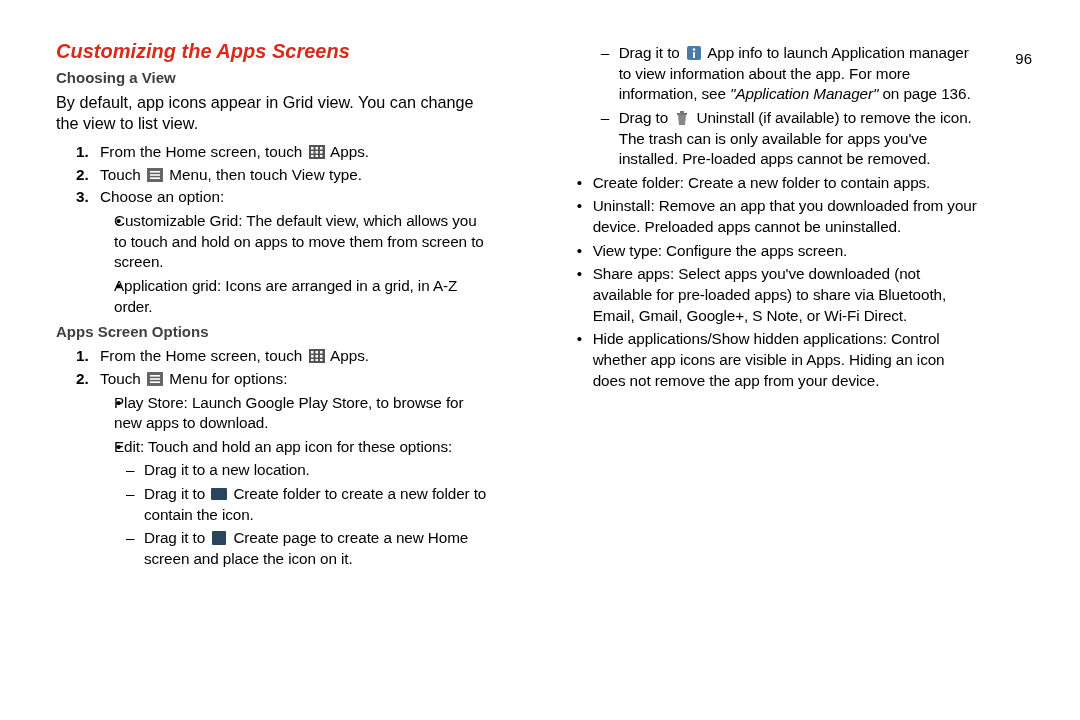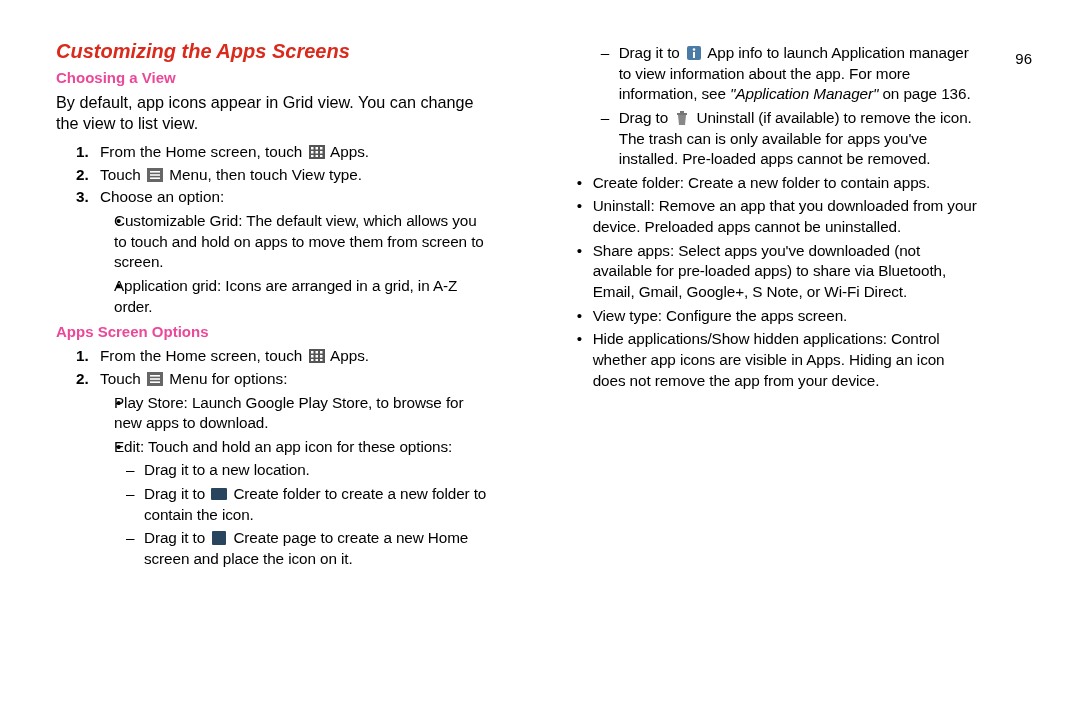--- a/index.html
+++ b/index.html
@@ -1,20 +1,20 @@
 <!DOCTYPE html>
 <html><head>
 <meta charset="utf-8">
 <style>
   body{margin:0;background:#fff;font-family:Arial,Helvetica,sans-serif;color:#000}
   .page{width:1080px;height:720px;box-sizing:border-box;padding:40px 48px 24px 56px;display:flex;flex-direction:row}
   .cols{flex:1;display:flex;gap:60px}
   .col{flex:1}
   h2.red{font-size:20px;font-weight:bold;font-style:italic;color:#d92a1c;margin:0 0 6px;font-family:Arial,Helvetica,sans-serif}
-  h3.blue{font-size:15px;font-weight:bold;color:#ec4899;margin:6px 0 6px}
+  h3.blue{font-size:15px;font-weight:bold;color:#404040;margin:6px 0 6px}
   p.intro{font-size:16.2px;margin:0 0 8px;line-height:1.3}
   ol.steps{list-style:none;margin:2px 0 6px;padding:0}
   ol.steps>li{font-size:15.3px;line-height:1.35;margin:2px 0;padding-left:44px;position:relative}
   ol.steps>li .num{position:absolute;left:20px;font-weight:bold}
   ul.bul{list-style:none;margin:2px 0 4px;padding:0}
   ul.bul>li{font-size:15.3px;line-height:1.35;margin:3px 0;padding-left:32px;position:relative}
   ul.bul>li:before{content:"•";position:absolute;left:16px}
   ul.dash{list-style:none;margin:2px 0;padding:0}
   ul.dash>li{font-size:15.3px;line-height:1.35;margin:3px 0;padding-left:30px;position:relative}
   ul.dash>li:before{content:"–";position:absolute;left:12px}
@@ -155,21 +155,21 @@
                 <rect x="6" y="0" width="4" height="2" fill="#777"></rect>
                 <path d="M4 4 L12 4 L11 14 L5 14 Z" fill="#888"></path>
               </svg></span>
       <span class="b">Uninstall</span><span> (if available) to remove the icon. The trash can is only available for apps you've installed. Pre-loaded apps cannot be removed.</span>
     </li>
   </ul>
 
   <ul class="bul" style="margin-left:12px">
     <li class="narrow"><span class="b">Create folder</span><span>: Create a new folder to contain apps.</span></li>
     <li class="narrow"><span class="b">Uninstall</span><span>: Remove an app that you downloaded from your device. Preloaded apps cannot be uninstalled.</span></li>
+    <li class="narrow"><span class="b">View type</span><span>: Configure the apps screen.</span></li>
     <li class="narrow"><span class="b">Share apps</span><span>: Select apps you've downloaded (not available for pre-loaded apps) to share via Bluetooth, Email, Gmail, Google+, S Note, or Wi-Fi Direct.</span></li>
-    <li class="narrow"><span class="b">View type</span><span>: Configure the apps screen.</span></li>
     <li class="narrow"><span class="b">Hide applications/Show hidden applications</span><span>: Control whether app icons are visible in Apps. Hiding an icon does not remove the app from your device.</span></li>
   </ul>
 </div>
 
 </div>
 <div class="pgn">96</div>
 </div>
 
 </body></html>

